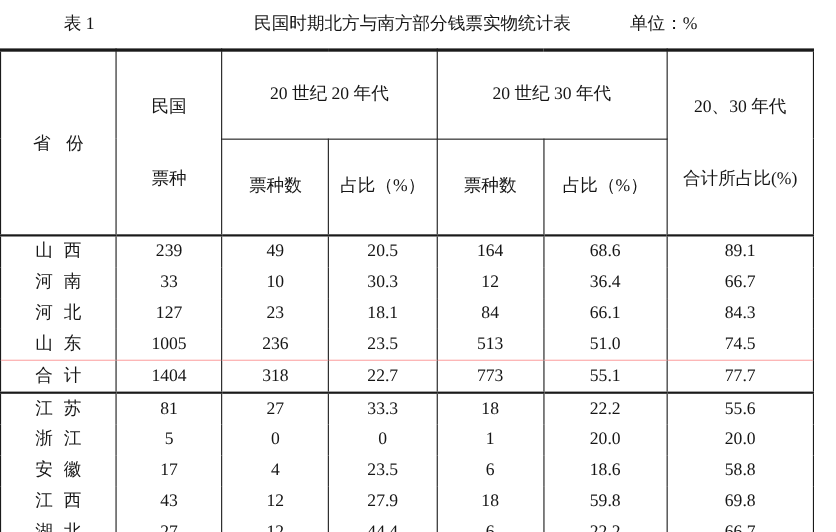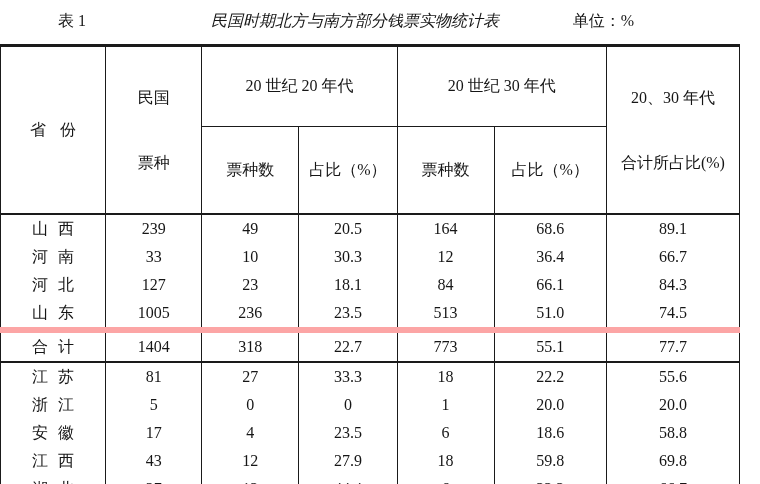--- a/index.html
+++ b/index.html
@@ -13,21 +13,21 @@
   }
   .page { width: 696px; height: 484px; background: #fff; position: relative; }
 
   
   .titlebar { position: relative; height: 44px; }
   .titlebar span {
     position: absolute; top: 11px;
     font-size: 16px; white-space: pre;
   }
   .tbl-label { left: 58px; }
-  .tbl-title { left: 355px; transform: translateX(-50%); font-style: italic; }
+  .tbl-title { left: 375px; transform: translateX(-50%); }
   .unit { right: 62px; margin-left: 10px; }
 
   table {
     border-collapse: collapse;
     table-layout: fixed;
     width: 740px;
     margin: 0 auto;
     border-top: 3px solid #1a1a1a;
     border-bottom: 3px solid #1a1a1a;
     border-left: 1px solid #1a1a1a;
@@ -45,21 +45,21 @@
     overflow: hidden;
   }
   thead th { border-bottom: 2px solid #1a1a1a; }
   thead th.grp { border-bottom: 1px solid #1a1a1a; height: 28px; line-height: 28px; }
   thead tr.h2 th { height: 31px; line-height: 31px; }
   th.two-line div { height: 29px; line-height: 29px; }
   th.prov-h { word-spacing: 10px; text-align: center; }
 
   tbody td { height: 28px; line-height: 28px; }
   tbody td.prov { word-spacing: 6px; }
-  tbody tr.total td { border-top: 6px solid #fca5a5; border-bottom: 2px solid #1a1a1a; }
+  tbody tr.total td { border-top: 1px solid #fca5a5; border-bottom: 2px solid #1a1a1a; }
 </style>
 </head>
 <body>
 
 <div class="page">
 
   <div class="titlebar">
     <span class="tbl-label">表 1</span>
     <span class="tbl-title">民国时期北方与南方部分钱票实物统计表</span>
     <span class="unit">单位：%</span>

